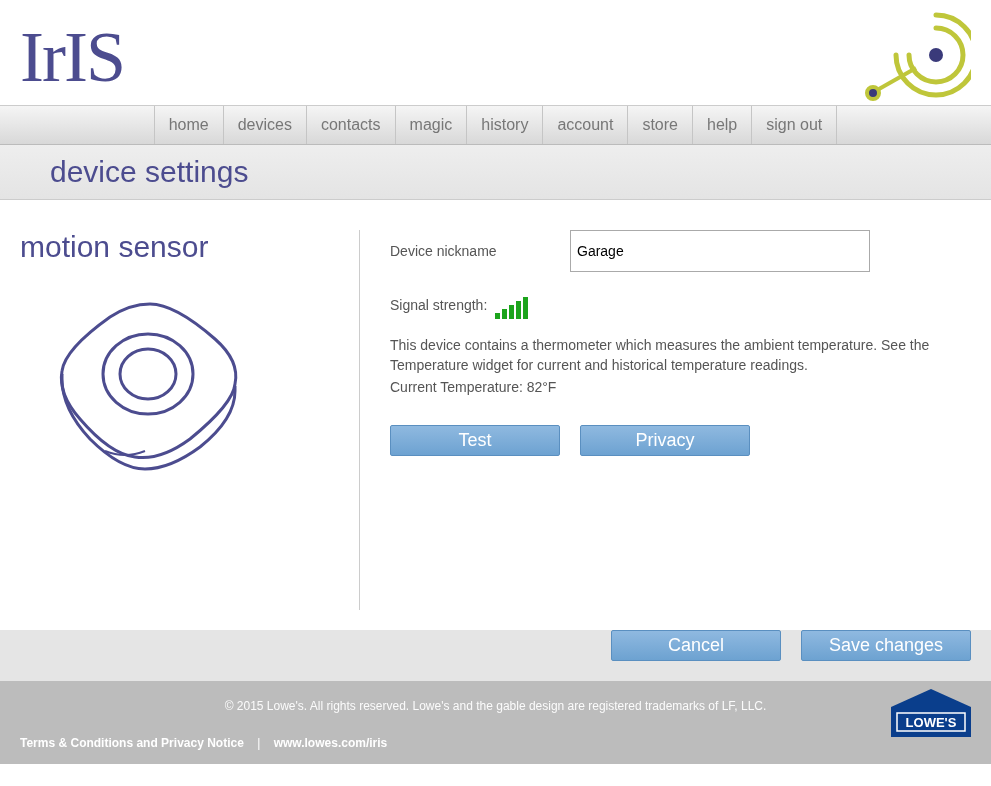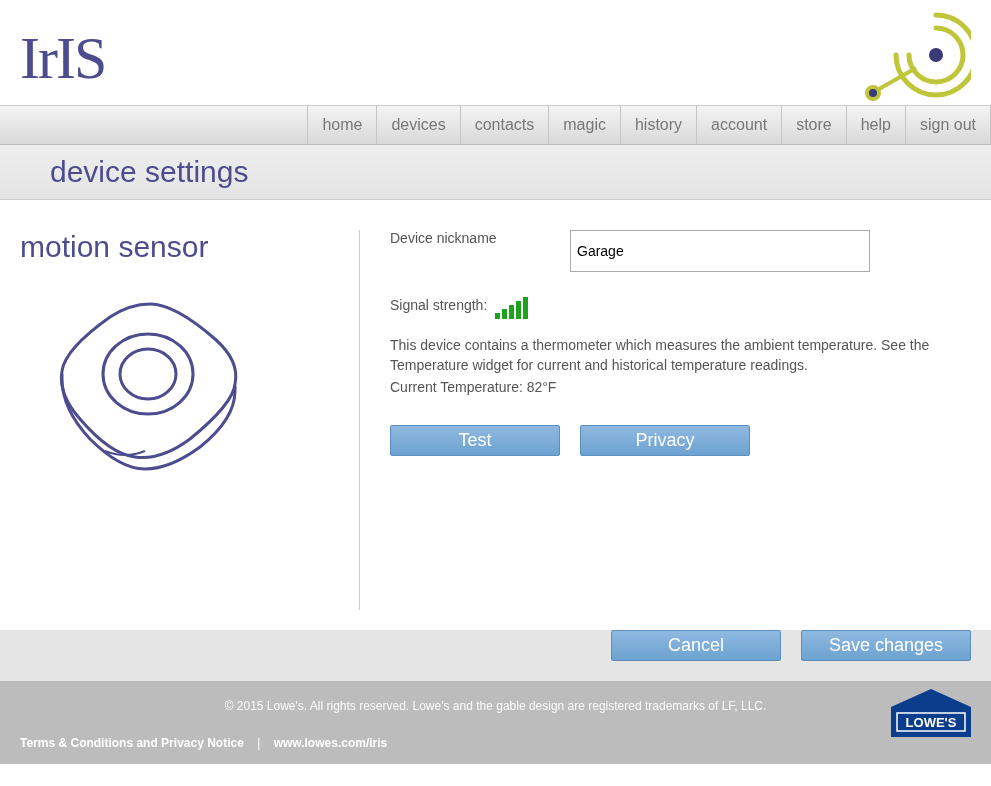--- a/index.html
+++ b/index.html
@@ -12,37 +12,37 @@
   }
   .header {
     display: flex;
     justify-content: space-between;
     align-items: center;
     padding: 10px 20px 0 20px;
     height: 105px;
     background: #fff;
   }
   .logo {
-    font-size: 60px;
+    font-size: 72px;
     color: #4c4c8f;
     font-weight: 300;
     letter-spacing: -2px;
     font-family: 'Times New Roman', serif;
     line-height: 0.9;
   }
   .header-graphic {
     width: 110px;
     height: 95px;
   }
   .navbar {
     background: linear-gradient(to bottom, #f5f5f5, #d8d8d8);
     border-top: 1px solid #ccc;
     border-bottom: 1px solid #bbb;
     display: flex;
-    justify-content: flex-end;
+    justify-content: center;
     height: 40px;
   }
   .navbar a {
     color: #777;
     text-decoration: none;
     font-size: 16px;
     padding: 10px 14px;
     border-left: 1px solid #c5c5c5;
     display: flex;
     align-items: center;
@@ -83,20 +83,21 @@
     margin-left: 20px;
   }
   .right-col {
     flex: 1;
     padding-left: 30px;
     font-size: 14px;
     color: #555;
   }
   .form-row {
     display: flex;
+    align-items: center;
     margin-bottom: 25px;
   }
   .form-row label {
     width: 180px;
     font-size: 14px;
   }
   .form-row input[type="text"] {
     width: 300px;
     height: 20px;
     border: 1px solid #aaa;

